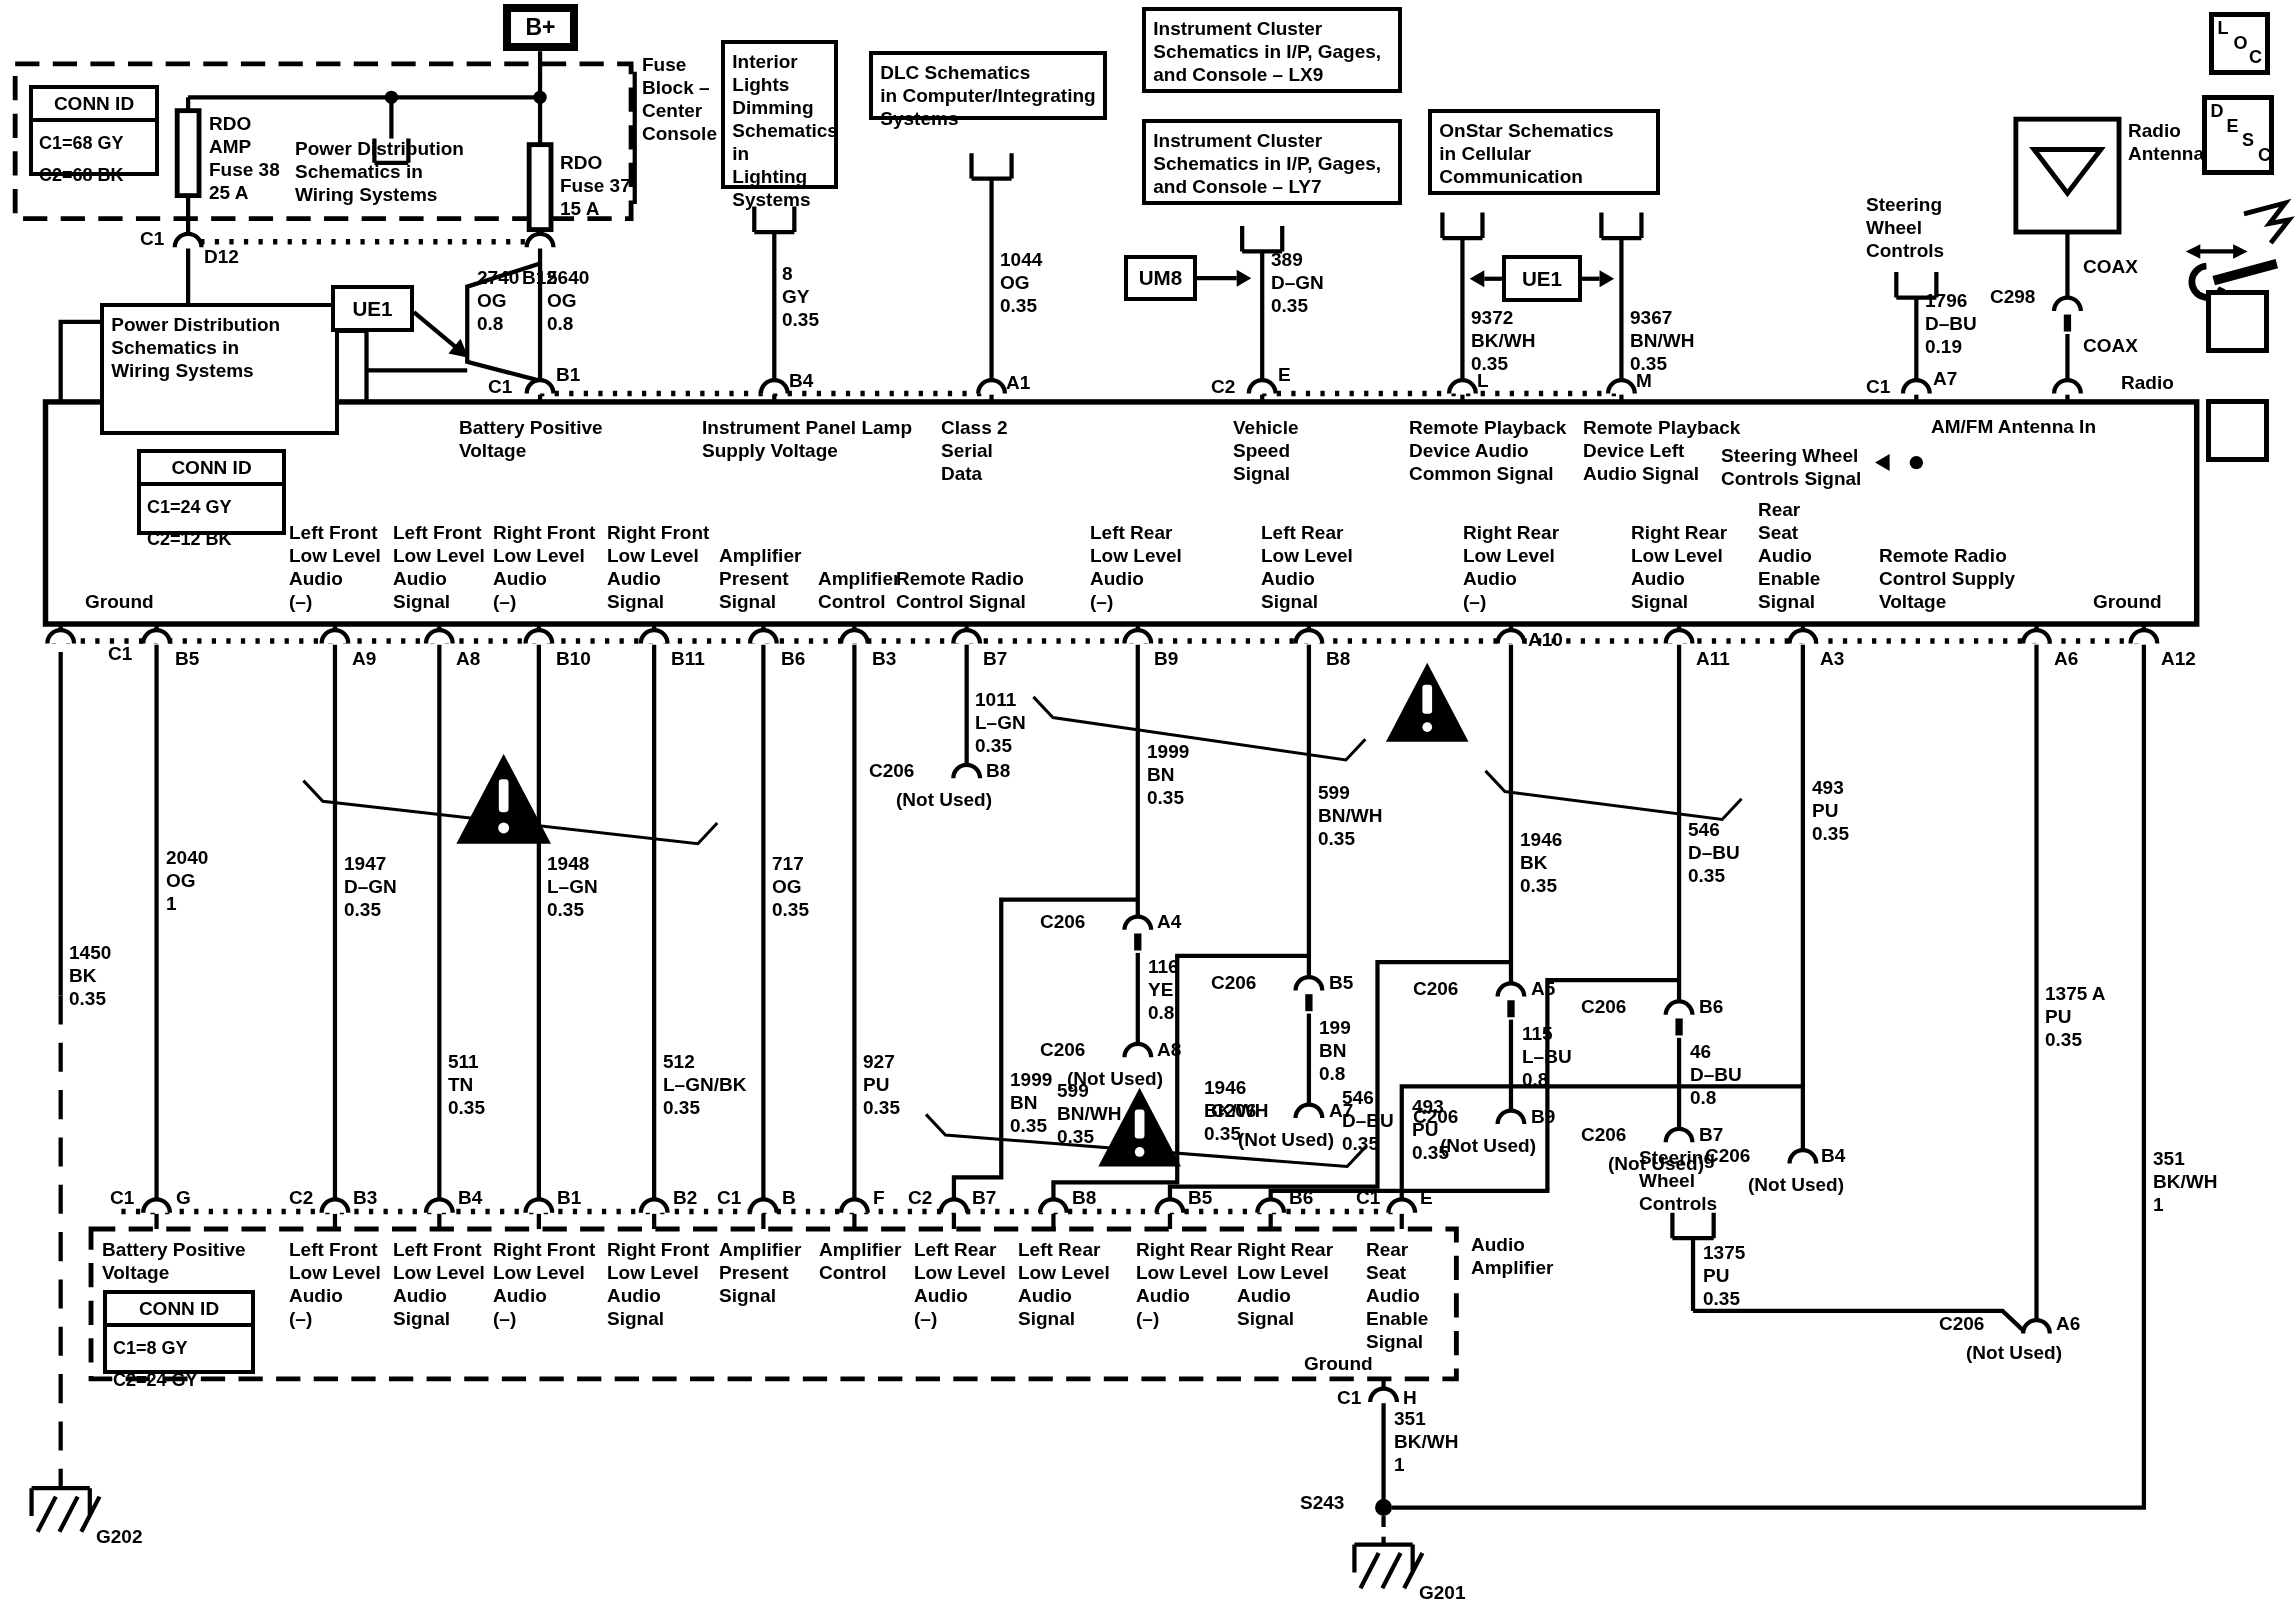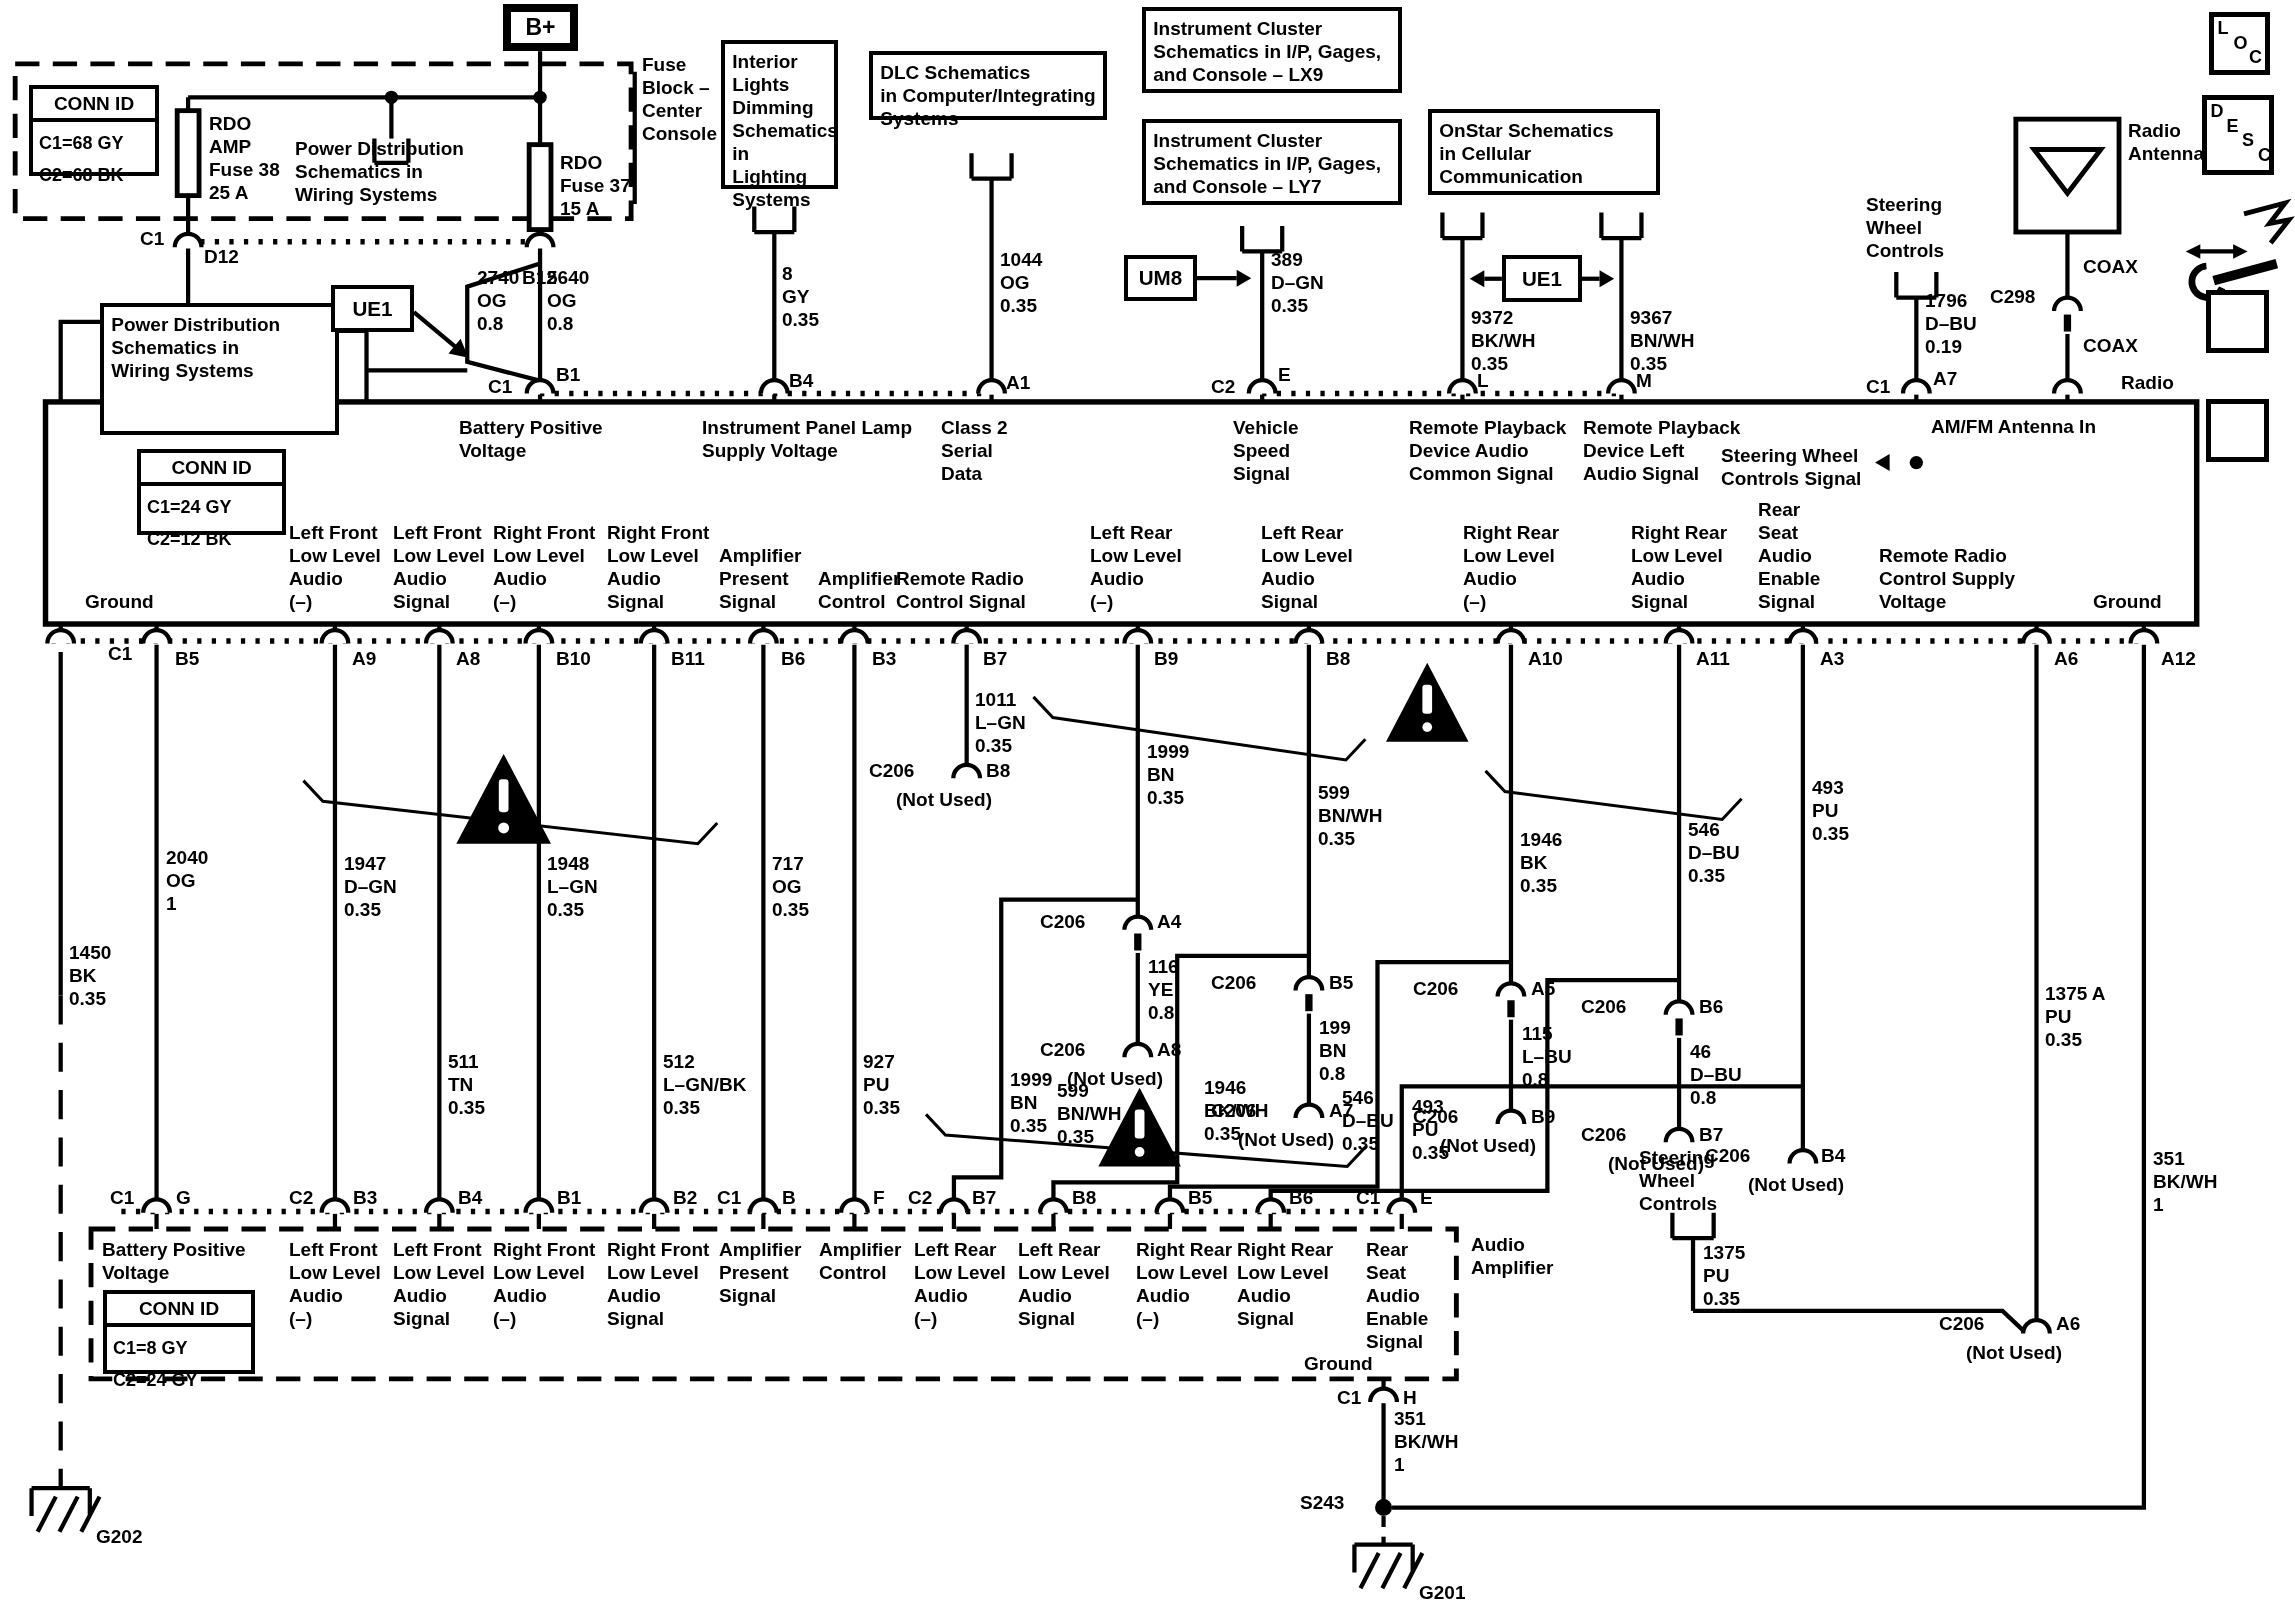--- a/index.html
+++ b/index.html
@@ -375,21 +375,21 @@
       <div class="lbl" style="left: 175px; top: 647px;">B5</div>
       <div class="lbl" style="left: 352px; top: 647px;">A9</div>
       <div class="lbl" style="left: 456px; top: 647px;">A8</div>
       <div class="lbl" style="left: 556px; top: 647px;">B10</div>
       <div class="lbl" style="left: 671px; top: 647px;">B11</div>
       <div class="lbl" style="left: 781px; top: 647px;">B6</div>
       <div class="lbl" style="left: 872px; top: 647px;">B3</div>
       <div class="lbl" style="left: 983px; top: 647px;">B7</div>
       <div class="lbl" style="left: 1154px; top: 647px;">B9</div>
       <div class="lbl" style="left: 1326px; top: 647px;">B8</div>
-      <div class="lbl" style="left: 1528px; top: 647px;">A10</div>
+      <div class="lbl" style="left: 1528px; top: 628px;">A10</div>
       <div class="lbl" style="left: 1696px; top: 647px;">A11</div>
       <div class="lbl" style="left: 1820px; top: 647px;">A3</div>
       <div class="lbl" style="left: 2054px; top: 647px;">A6</div>
       <div class="lbl" style="left: 2161px; top: 647px;">A12</div>
       <div class="lbl" style="left: 85px; top: 590px;">Ground</div>
       <div class="lbl" style="left: 289px; top: 521px;">Left Front
 Low Level
 Audio
 (–)</div>
       <div class="lbl" style="left: 393px; top: 521px;">Left Front

